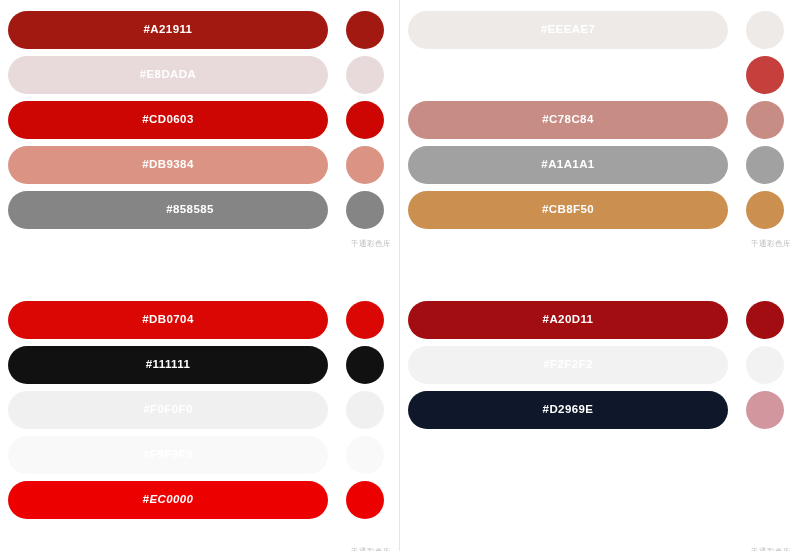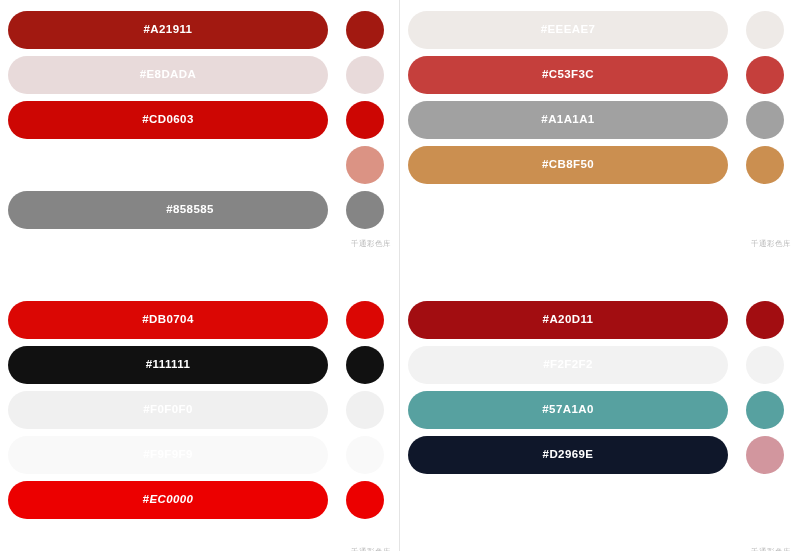--- a/index.html
+++ b/index.html
@@ -129,20 +129,23 @@
       </div>
 
       <div class="swatch-row">
         <div class="swatch-pill" style="background-color: rgb(205, 6, 3);">
           <span class="swatch-label" style="color: rgb(255, 255, 255); text-align: center;">#CD0603</span>
         </div>
         <div class="swatch-dot" style="background-color: rgb(205, 6, 3);"></div>
       </div>
 
       <div class="swatch-row">
+        <div class="swatch-pill" style="background-color: rgb(219, 147, 132);">
+          <span class="swatch-label" style="color: rgb(255, 255, 255);">#DB9384</span>
+        </div>
         <div class="swatch-dot" style="background-color: rgb(219, 147, 132);"></div>
       </div>
 
       <div class="swatch-row">
         <div class="swatch-pill" style="background-color: rgb(133, 133, 133);">
           <span class="swatch-label" style="color: rgb(255, 255, 255); margin-left: 44px;">#858585</span>
         </div>
         <div class="swatch-dot" style="background-color: rgb(133, 133, 133);"></div>
       </div>
 
@@ -154,26 +157,29 @@
     <div class="swatch-list">
 
       <div class="swatch-row">
         <div class="swatch-pill" style="background-color: rgb(238, 234, 231);">
           <span class="swatch-label" style="color: rgb(255, 255, 255);">#EEEAE7</span>
         </div>
         <div class="swatch-dot" style="background-color: rgb(238, 234, 231);"></div>
       </div>
 
       <div class="swatch-row">
-        <div class="swatch-pill" style="background-color: rgb(197, 63, 60);">
-          <span class="swatch-label" style="color: rgb(255, 255, 255);">#C53F3C</span>
-        </div>
         <div class="swatch-dot" style="background-color: rgb(197, 63, 60);"></div>
       </div>
 
+      <div class="swatch-row">
+        <div class="swatch-pill" style="background-color: rgb(199, 140, 132);">
+          <span class="swatch-label" style="color: rgb(255, 255, 255);">#C78C84</span>
+        </div>
+        <div class="swatch-dot" style="background-color: rgb(199, 140, 132);"></div>
+      </div>
 
       <div class="swatch-row">
         <div class="swatch-pill" style="background-color: rgb(161, 161, 161);">
           <span class="swatch-label" style="color: rgb(255, 255, 255);">#A1A1A1</span>
         </div>
         <div class="swatch-dot" style="background-color: rgb(161, 161, 161);"></div>
       </div>
 
       <div class="swatch-row">
         <div class="swatch-pill" style="background-color: rgb(203, 143, 80);">
@@ -239,26 +245,20 @@
       </div>
 
       <div class="swatch-row">
         <div class="swatch-pill" style="background-color: rgb(242, 242, 242);">
           <span class="swatch-label" style="color: rgb(255, 255, 255);">#F2F2F2</span>
         </div>
         <div class="swatch-dot" style="background-color: rgb(242, 242, 242);"></div>
       </div>
 
 
-      <div class="swatch-row">
-        <div class="swatch-pill" style="background-color: rgb(87, 161, 160);">
-          <span class="swatch-label" style="color: rgb(255, 255, 255);">#57A1A0</span>
-        </div>
-        <div class="swatch-dot" style="background-color: rgb(87, 161, 160);"></div>
-      </div>
 
       <div class="swatch-row">
         <div class="swatch-pill" style="background-color: #0f172a;">
           <span class="swatch-label" style="color: rgb(255, 255, 255);">#D2969E</span>
         </div>
         <div class="swatch-dot" style="background-color: rgb(210, 150, 158);"></div>
       </div>
 
     </div>
     <div class="panel-watermark" style="color: rgb(185, 185, 185);">千通彩色库</div>

